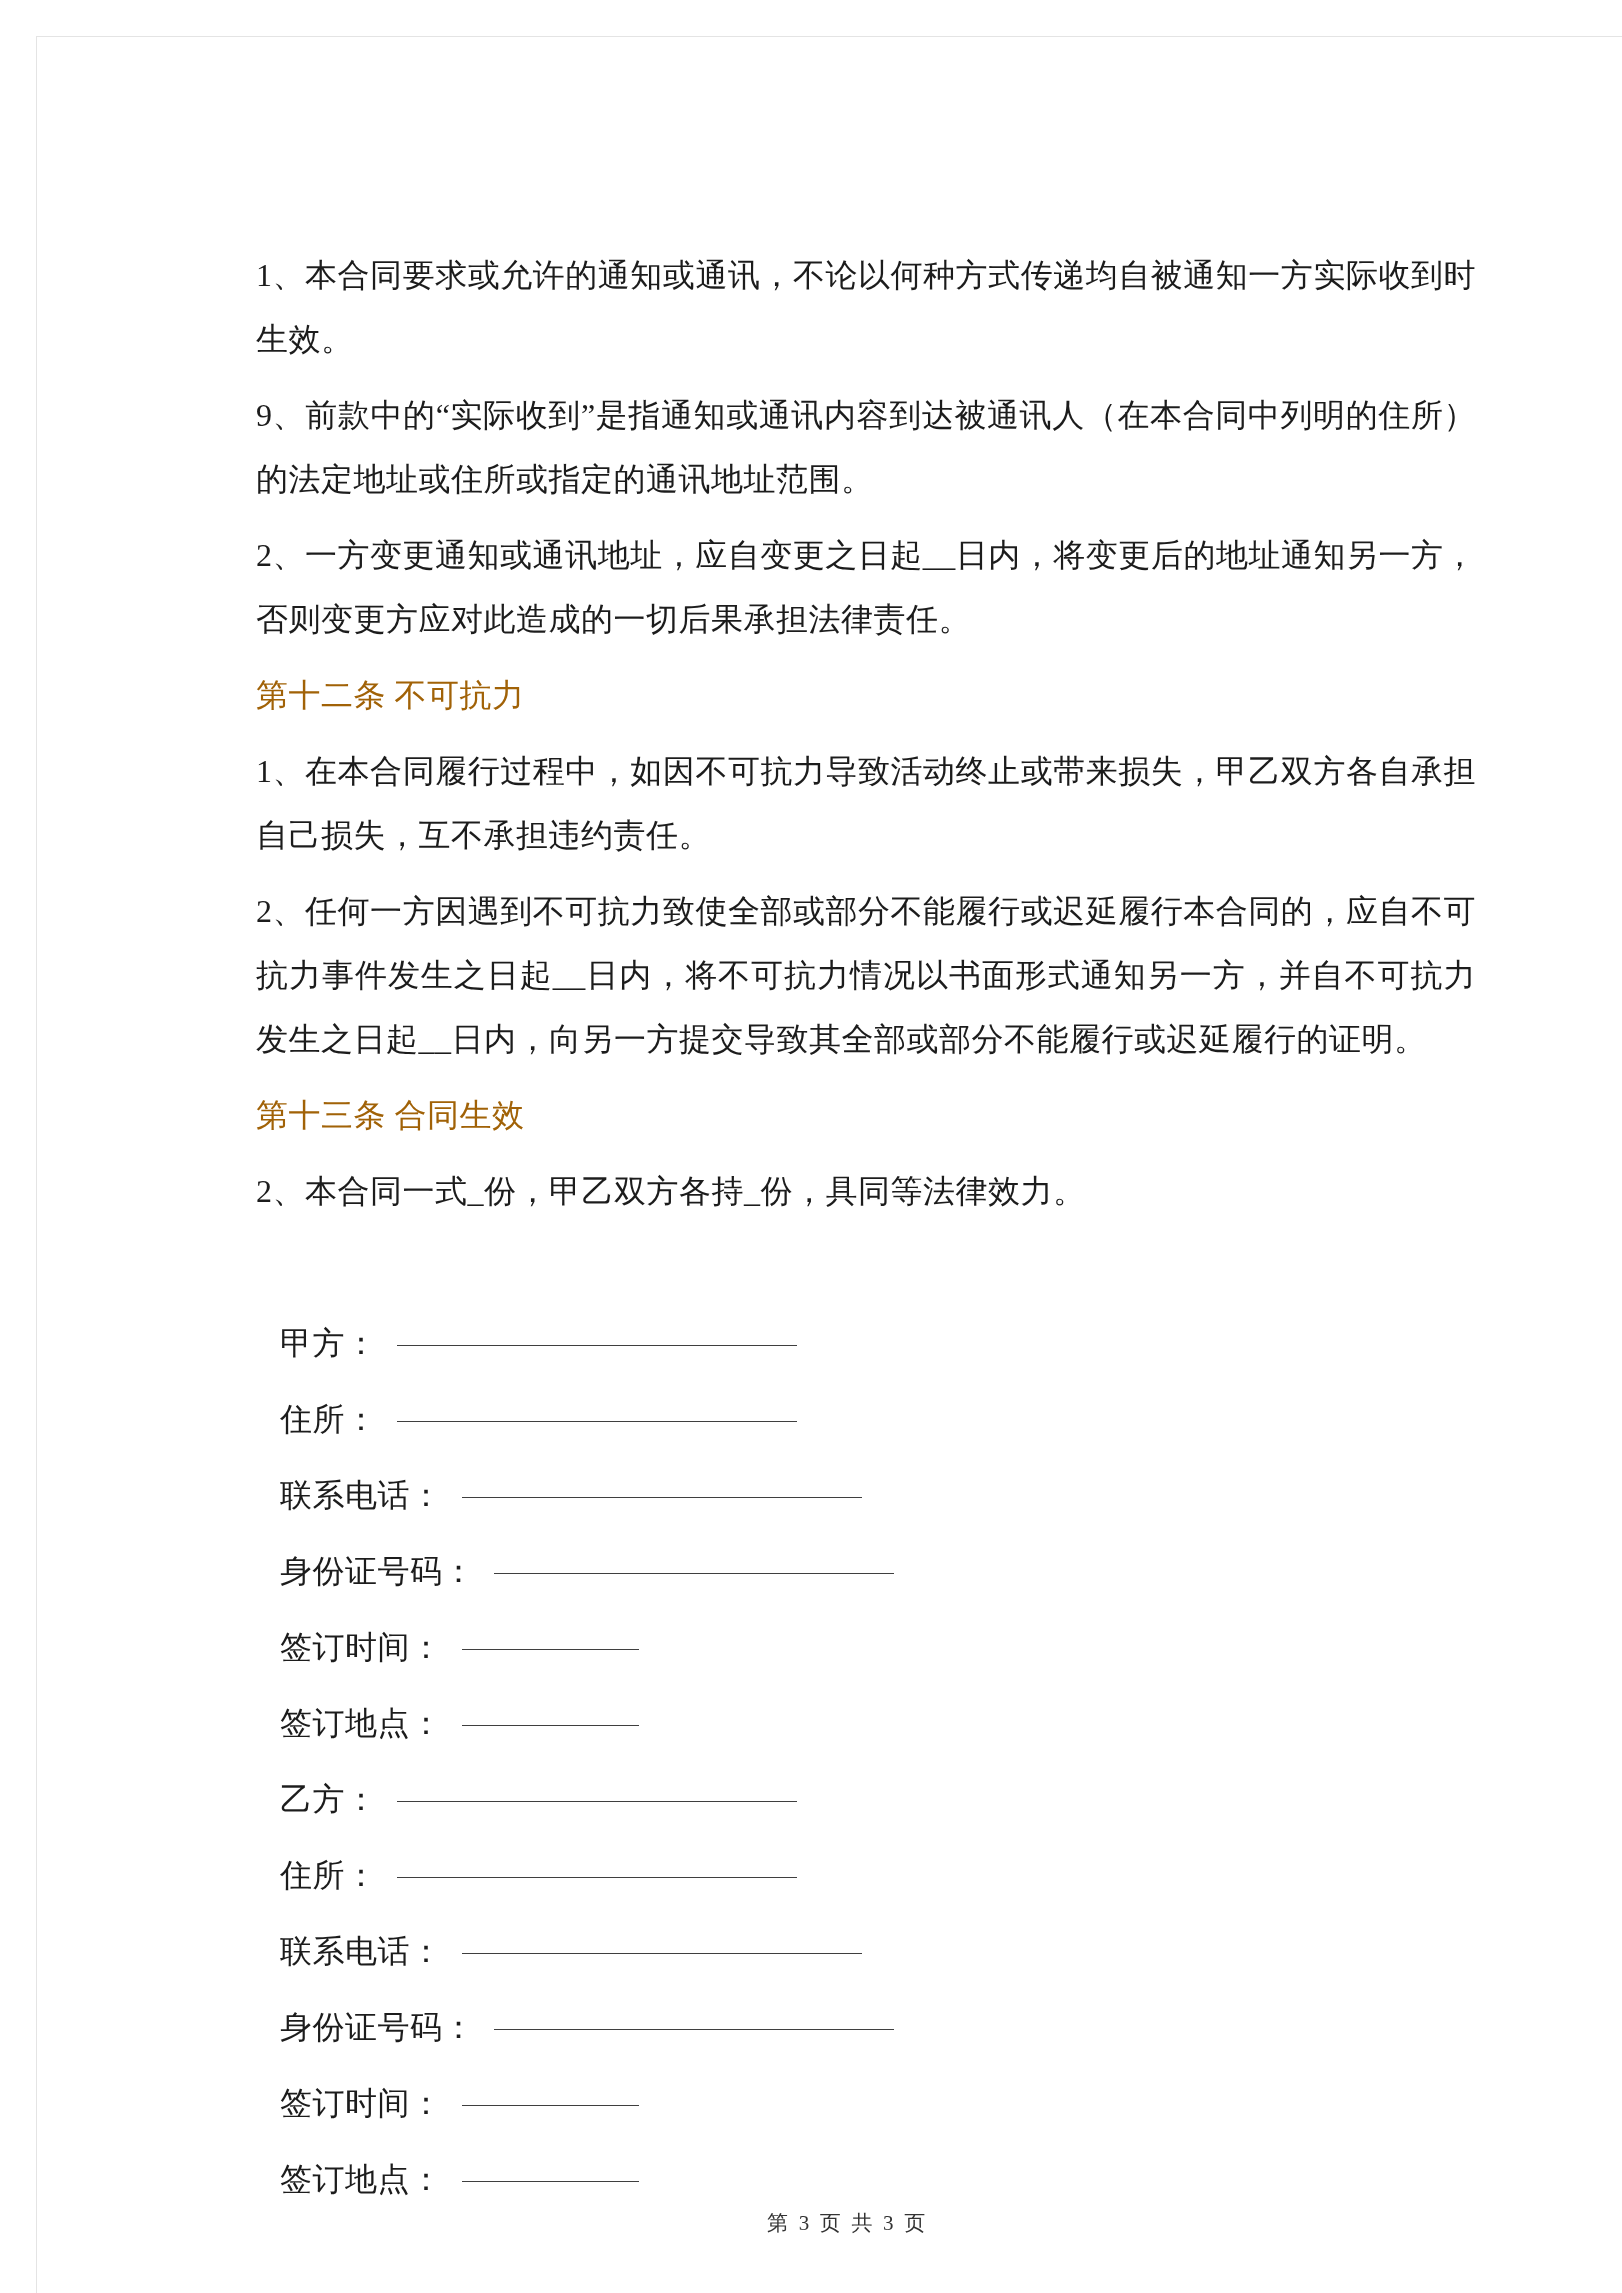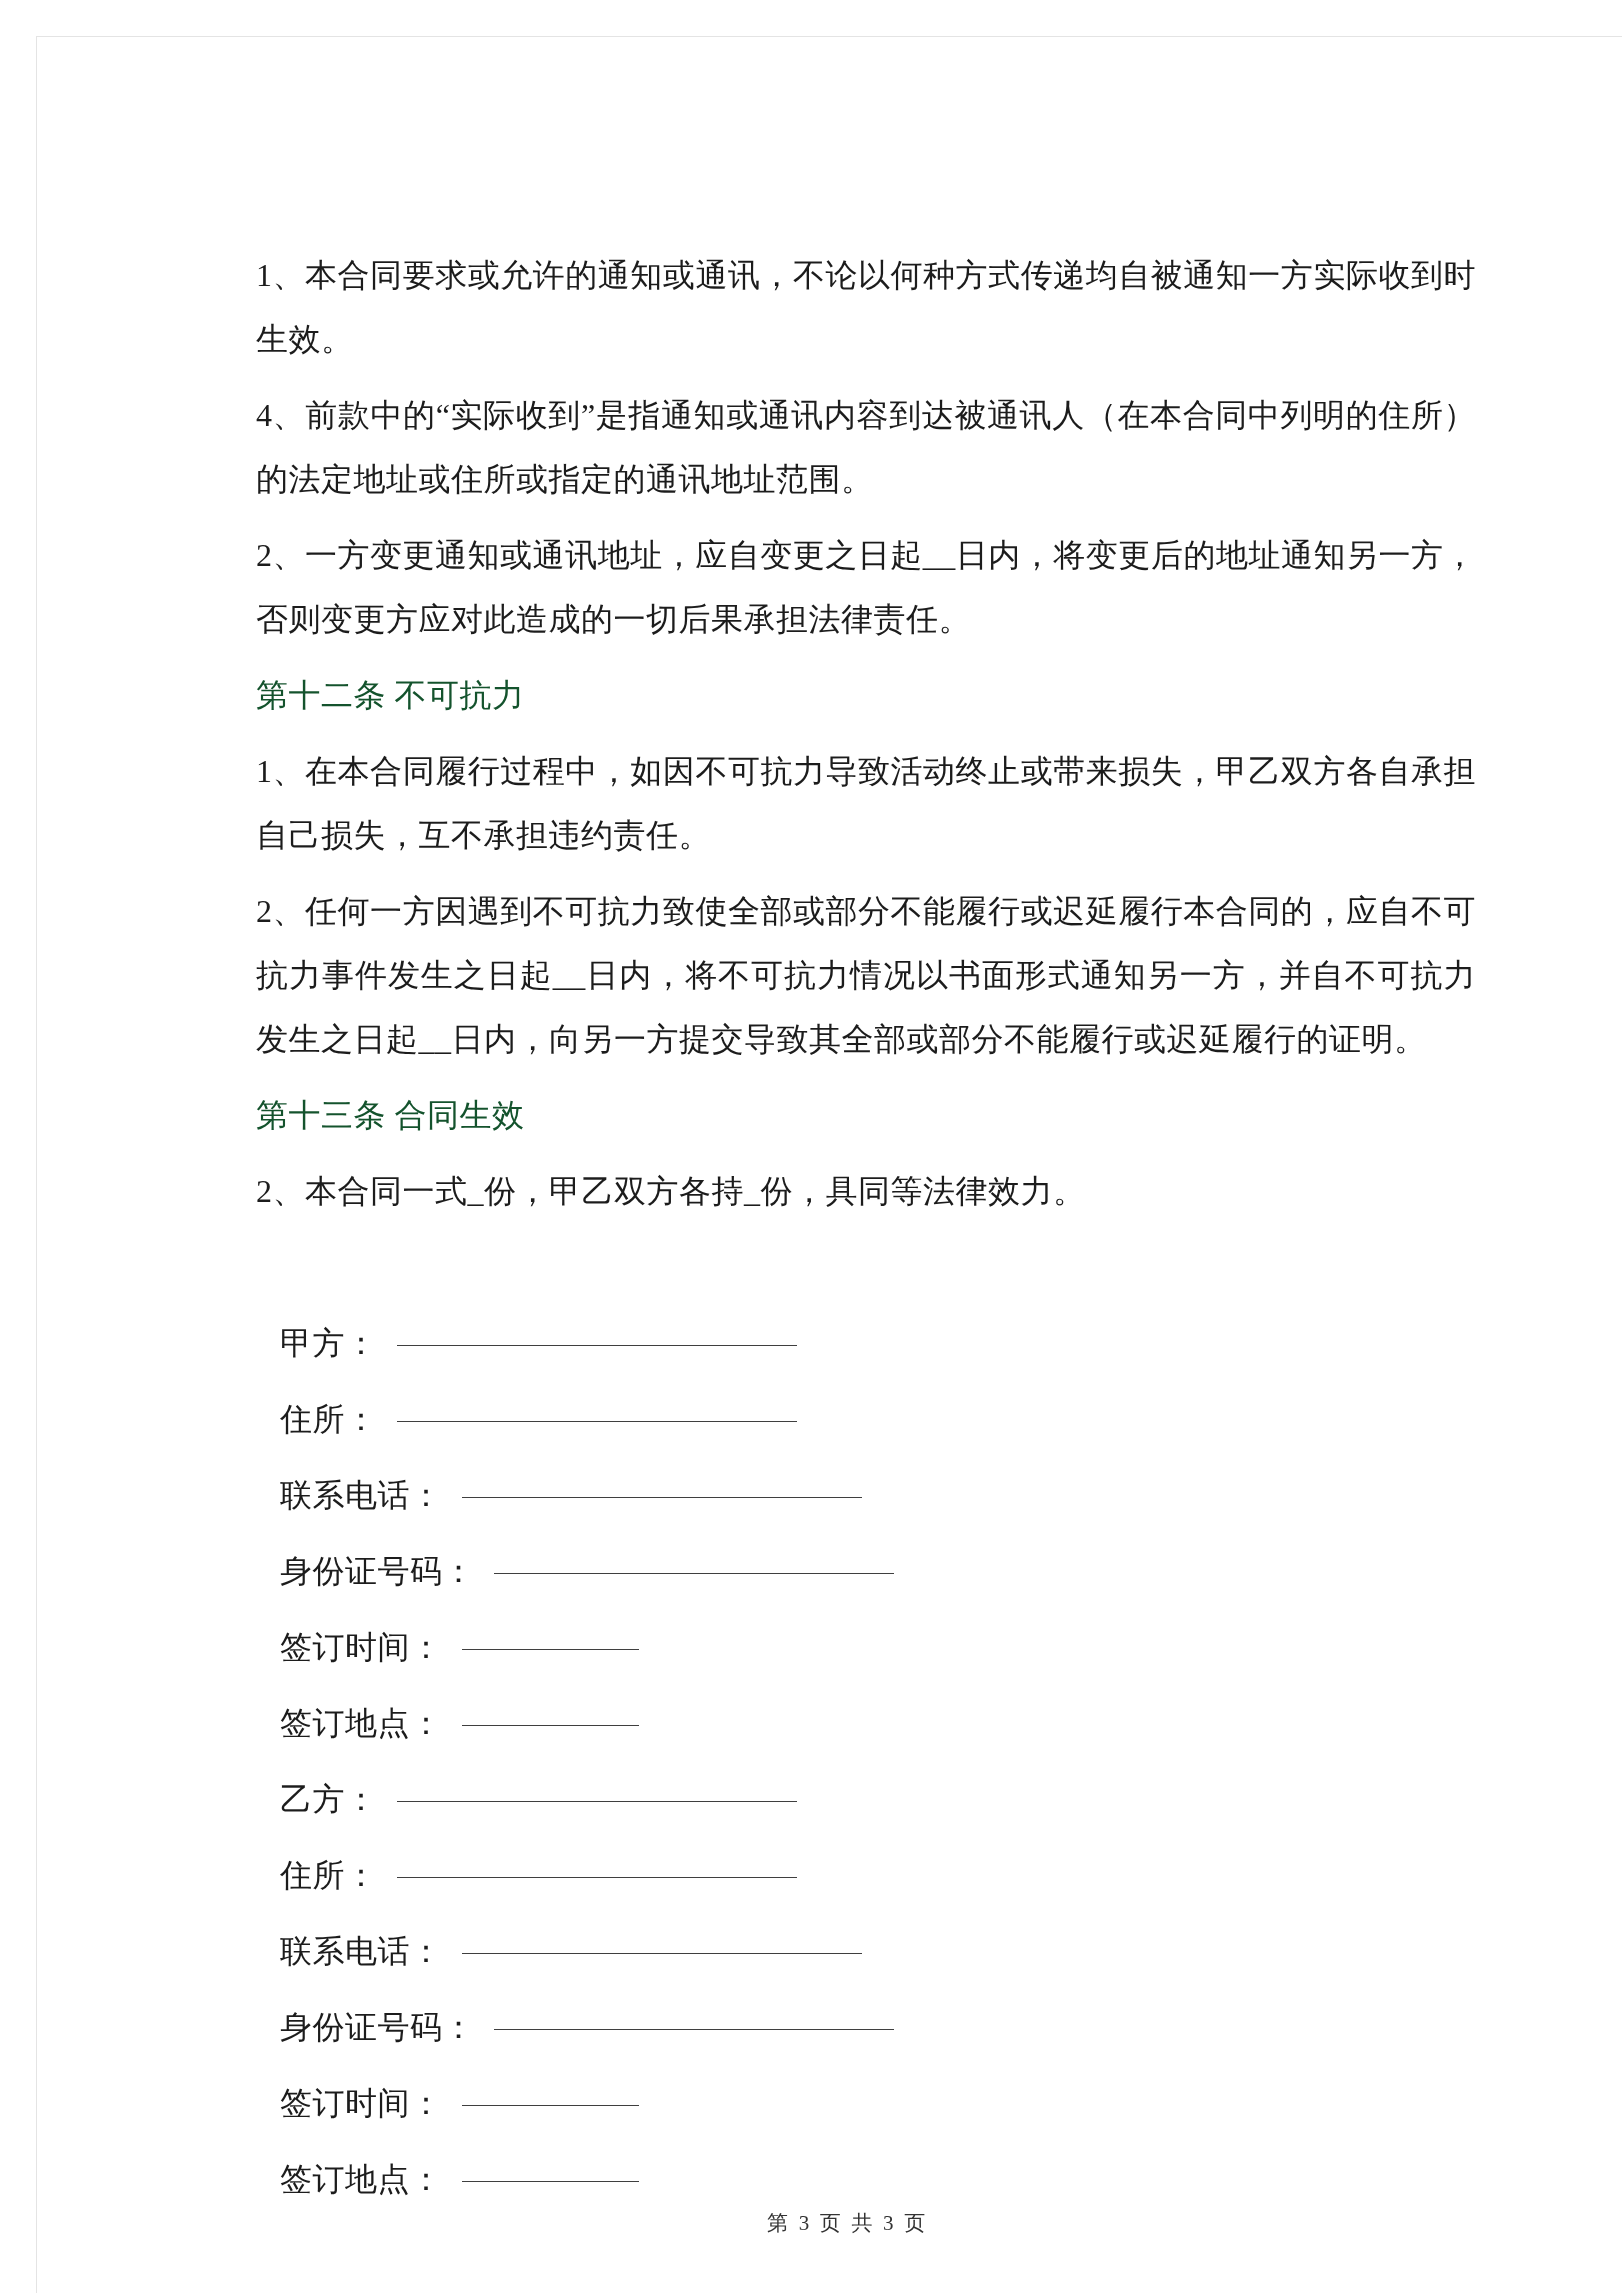--- a/index.html
+++ b/index.html
@@ -26,21 +26,21 @@
   .para {
     font-size: 32px;
     line-height: 64px;
     color: #1c1c1c;
     text-align: justify;
     letter-spacing: 0.5px;
   }
   .section-heading {
     font-size: 32px;
     line-height: 64px;
-    color: #14532d;
+    color: #a16207;
     letter-spacing: 0.5px;
   }
   .sig-block {
     margin-top: 84px;
   }
   .sig-row {
     font-size: 32px;
     line-height: 64px;
     height: 64px;
     color: #1c1c1c;
@@ -67,21 +67,21 @@
     letter-spacing: 2.7px;
   }
 </style>
 </head>
 <body>
 
 <div class="page">
   <div class="content">
 
     <div class="para">1、本合同要求或允许的通知或通讯，不论以何种方式传递均自被通知一方实际收到时生效。</div>
-    <div class="para">4、前款中的“实际收到”是指通知或通讯内容到达被通讯人（在本合同中列明的住所）的法定地址或住所或指定的通讯地址范围。</div>
+    <div class="para">9、前款中的“实际收到”是指通知或通讯内容到达被通讯人（在本合同中列明的住所）的法定地址或住所或指定的通讯地址范围。</div>
     <div class="para">2、一方变更通知或通讯地址，应自变更之日起__日内，将变更后的地址通知另一方，否则变更方应对此造成的一切后果承担法律责任。</div>
     <div class="section-heading">第十二条 不可抗力</div>
     <div class="para">1、在本合同履行过程中，如因不可抗力导致活动终止或带来损失，甲乙双方各自承担自己损失，互不承担违约责任。</div>
     <div class="para">2、任何一方因遇到不可抗力致使全部或部分不能履行或迟延履行本合同的，应自不可抗力事件发生之日起__日内，将不可抗力情况以书面形式通知另一方，并自不可抗力发生之日起__日内，向另一方提交导致其全部或部分不能履行或迟延履行的证明。</div>
     <div class="section-heading">第十三条 合同生效</div>
     <div class="para">2、本合同一式_份，甲乙双方各持_份，具同等法律效力。</div>
 
     <div class="sig-block">
 
       <div class="sig-row">

